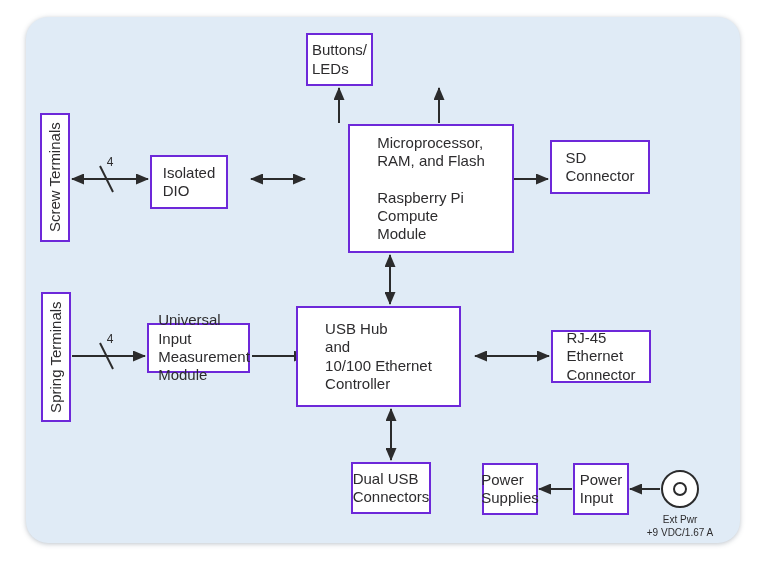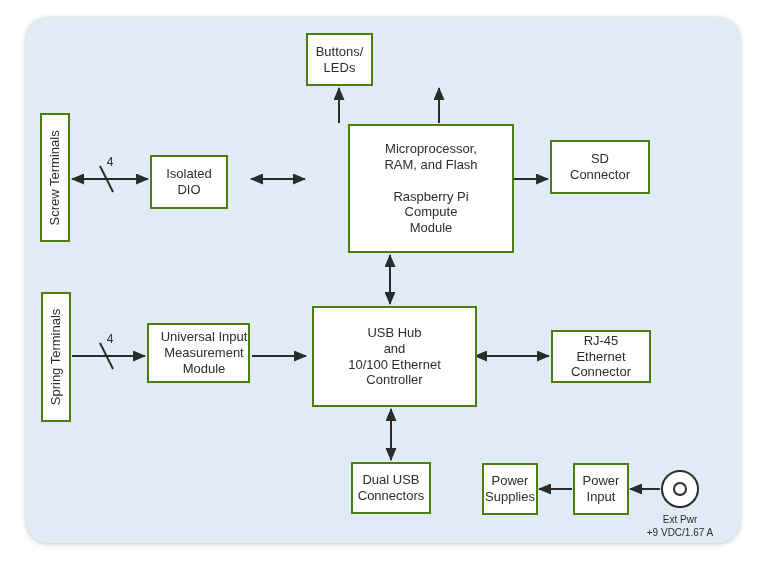--- a/index.html
+++ b/index.html
@@ -25,26 +25,25 @@
   .wires {
     position: absolute;
     left: 0; top: 0;
     width: 757px; height: 564px;
     pointer-events: none;
   }
   .node {
     position: absolute;
     box-sizing: border-box;
     background: #ffffff;
-    border: 2px solid #4d7c0f;
+    border: 2px solid #6d28d9;
     display: flex;
     align-items: center;
     justify-content: center;
-    text-align: center;
-    font-size: 13px;
+    font-size: 15px;
     line-height: 1.22;
     white-space: pre-line;
   }
   .vnode span {
     transform: rotate(-90deg);
     white-space: nowrap;
     display: block;
   }
   .bus-label {
     position: absolute;
@@ -150,25 +149,25 @@
   <div class="node" style="left:307px; top:124px; width:166px; height:129px;margin-left:41px;">Microprocessor,
 RAM, and Flash
 
 Raspberry Pi
 Compute
 Module</div>
 
   <div class="node" style="left:550px; top:140px; width:100px; height:54px;">SD
 Connector</div>
 
-  <div class="node" style="left:147px; top:323px; width:103px; height:60px;padding-left:11px;">Universal Input
+  <div class="node" style="left:147px; top:323px; width:103px; height:50px;padding-left:11px;">Universal Input
 Measurement
 Module</div>
 
-  <div class="node" style="left:312px; top:306px; width:165px; height:101px;">USB Hub
+  <div class="node" style="left:296px; top:306px; width:165px; height:101px;">USB Hub
 and
 10/100 Ethernet
 Controller</div>
 
   <div class="node" style="left:551px; top:330px; width:100px; height:53px;">RJ-45
 Ethernet
 Connector</div>
 
   <div class="node" style="left:351px; top:462px; width:80px; height:52px;">Dual USB
 Connectors</div>

